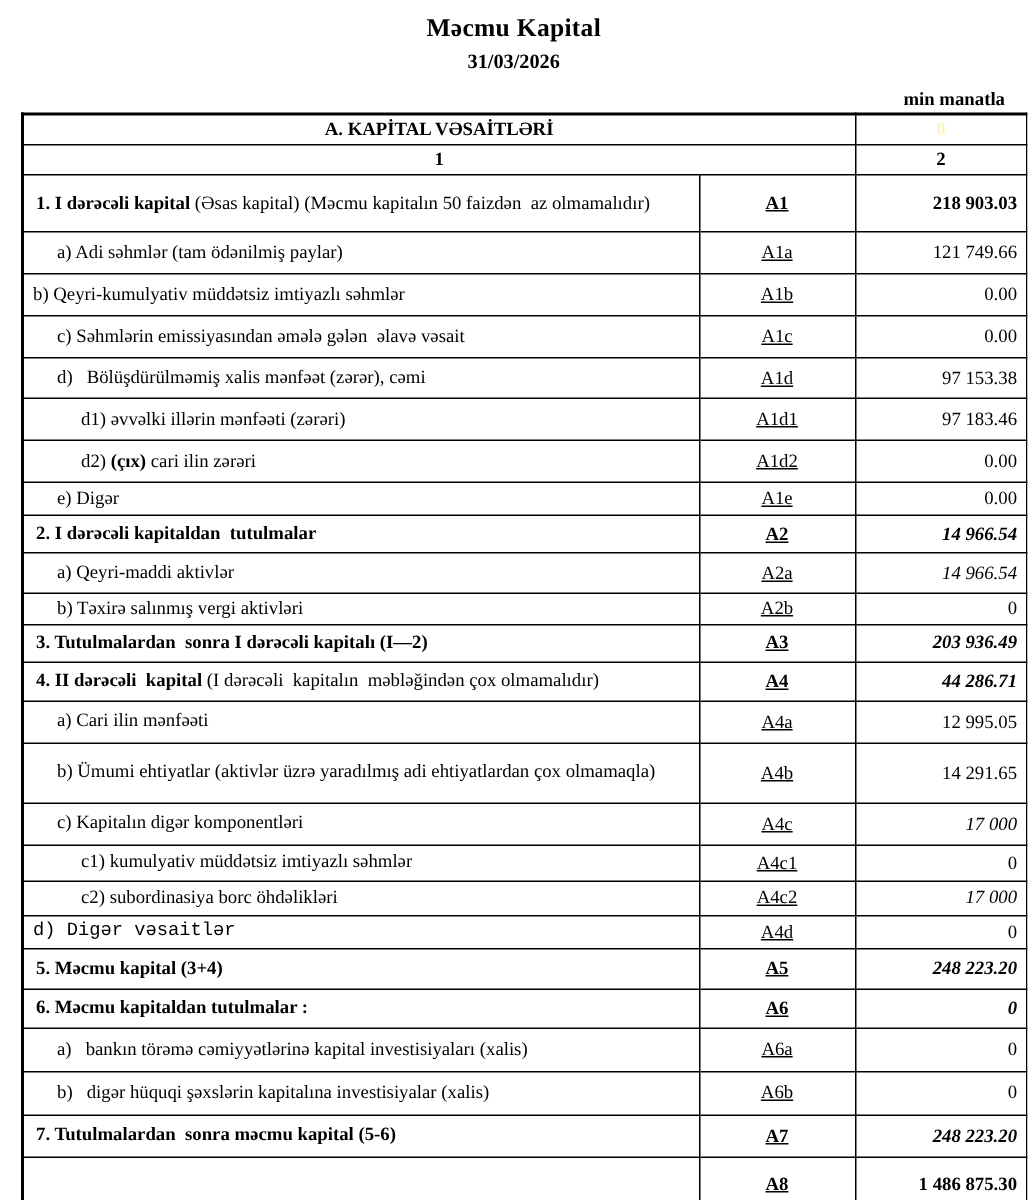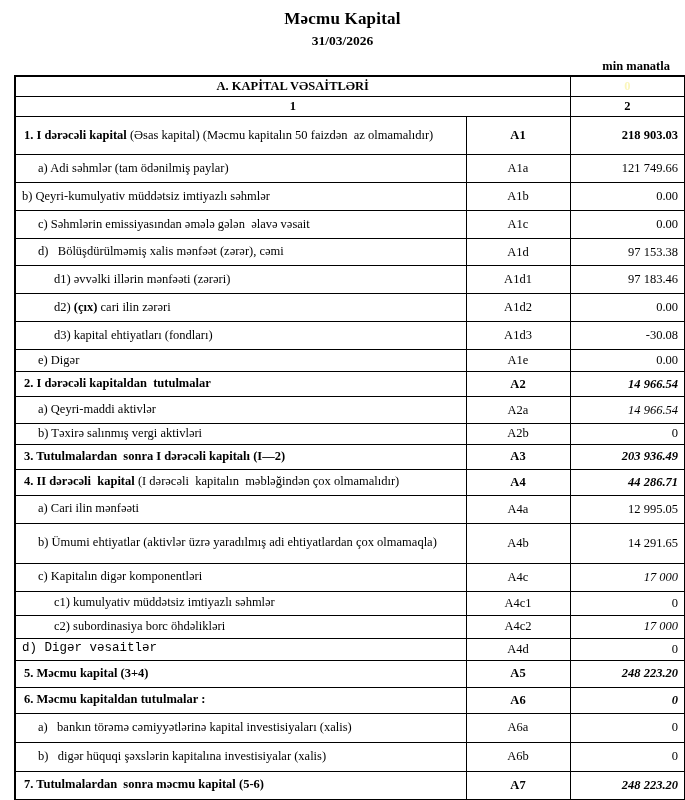--- a/index.html
+++ b/index.html
@@ -60,21 +60,21 @@
     color:var(--hidden-zero,#fbf6bd);
   }
   td.hdr-idx{
     text-align:center;
     font-weight:bold;
     font-size:12.5px;
     height:12px;
     padding:0 4px;
   }
   td.c-label{ text-align:left; line-height:1.25; white-space:pre-wrap;}
-  td.c-code{ text-align:center; }
+  td.c-code{ text-align:center;text-decoration:underline; }
   td.c-value{ text-align:right; padding-right:7px; }
   td.strong{ border:2px solid #000;font-style:italic; }
   .b{ font-weight:bold; }
 </style>
 </head>
 <body>
 
 <div class="sheet">
   <div class="title">Məcmu Kapital</div>
   <div class="date">31/03/2026</div>
@@ -126,25 +126,20 @@
           <td class="c-label" style="padding-left: 38px; height: 23px;"><span>d1) əvvəlki illərin mənfəəti (zərəri)</span></td>
           <td class="c-code">A1d1</td>
           <td class="c-value">97 183.46</td>
         </tr>
         <tr>
           <td class="c-label" style="padding-left: 38px; height: 23px; margin-left: 20px;"><span>d2) </span><span class="b">(çıx)</span><span> cari ilin zərəri</span></td>
           <td class="c-code">A1d2</td>
           <td class="c-value">0.00</td>
         </tr>
         <tr>
-          <td class="c-label" style="padding-left: 38px; height: 23px;"><span>d3) kapital ehtiyatları (fondları)</span></td>
-          <td class="c-code">A1d3</td>
-          <td class="c-value">-30.08</td>
-        </tr>
-        <tr>
           <td class="c-label" style="padding-left: 22px; height: 17px;"><span>e) Digər</span></td>
           <td class="c-code">A1e</td>
           <td class="c-value">0.00</td>
         </tr>
         <tr>
           <td class="c-label" style="padding-left: 8px; height: 20px;"><span class="b">2. I dərəcəli kapitaldan  tutulmalar</span></td>
           <td class="c-code b">A2</td>
           <td class="c-value b strong">14 966.54</td>
         </tr>
         <tr>

